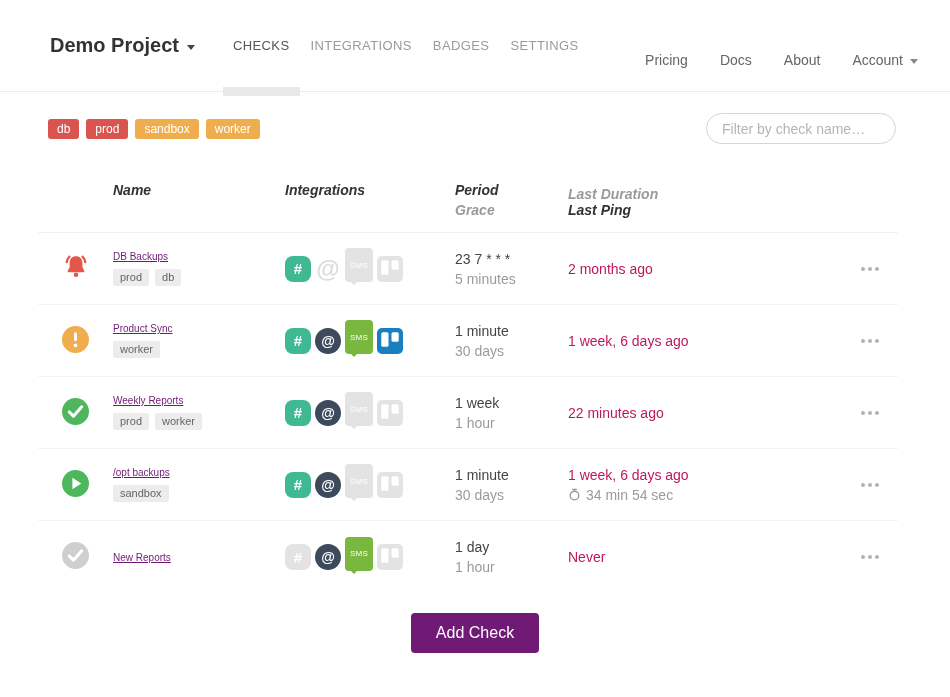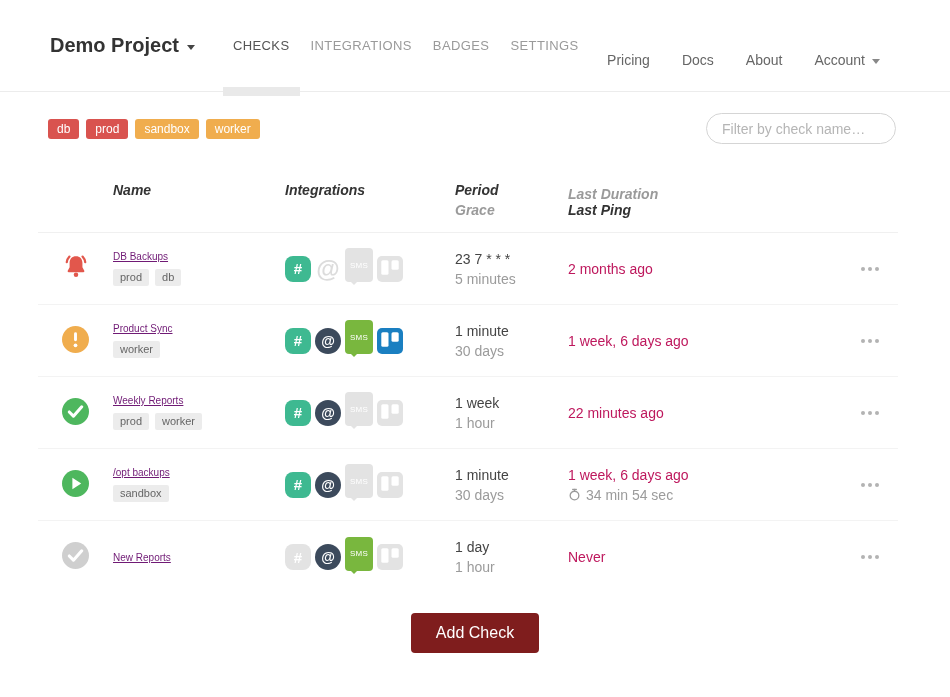--- a/index.html
+++ b/index.html
@@ -6,21 +6,21 @@
   html,body { background:#fff; }
   body {
     font-family: "Liberation Sans", "DejaVu Sans", sans-serif;
     color:#333; font-size:14px; width:950px; margin:0 auto;
   }
   .page { width:950px; position:relative; }
 
   
   header.topnav {
     height:92px; display:flex; align-items:center;
-    padding:0 70px 0 50px; border-bottom:1px solid #ececec; position:relative;
+    padding:0 32px 0 50px; border-bottom:1px solid #ececec; position:relative;
   }
   .project {
     display:flex; align-items:center; gap:8px; cursor:pointer;
   }
   .project .ptitle { font-size:20px; font-weight:bold; color:#333; }
   .caret {
     width:0; height:0; display:inline-block;
     border-left:4px solid transparent; border-right:4px solid transparent;
     border-top:5px solid #444; margin-top:3px;
   }
@@ -98,21 +98,21 @@
   .period-cell .grace { color:#9b9b9b; font-size:14px; margin-top:4px; }
   .ping-cell .lastping { color:#be185d; font-size:14px; }
   .ping-cell .duration { color:#9b9b9b; font-size:14px; margin-top:4px; display:flex; align-items:center; gap:5px; }
   .menu-cell { padding-left:36px; }
   .dots { display:flex; gap:3px; cursor:pointer; padding:6px 2px; }
   .dots i { width:4px; height:4px; border-radius:50%; background:#b3b3b3; display:block; }
 
   
   .addwrap { text-align:center; margin:20px 0 36px 0; }
   .add-check {
-    background:#7f1d1d; color:#fff; border:none; border-radius:4px;
+    background:#701a75; color:#fff; border:none; border-radius:4px;
     font-size:16px; padding:11px 25px; cursor:pointer;
     font-family:"Liberation Sans","DejaVu Sans",sans-serif;
   }
 </style>
 </head>
 <body>
 
 <div class="page">
 
   <header class="topnav">

